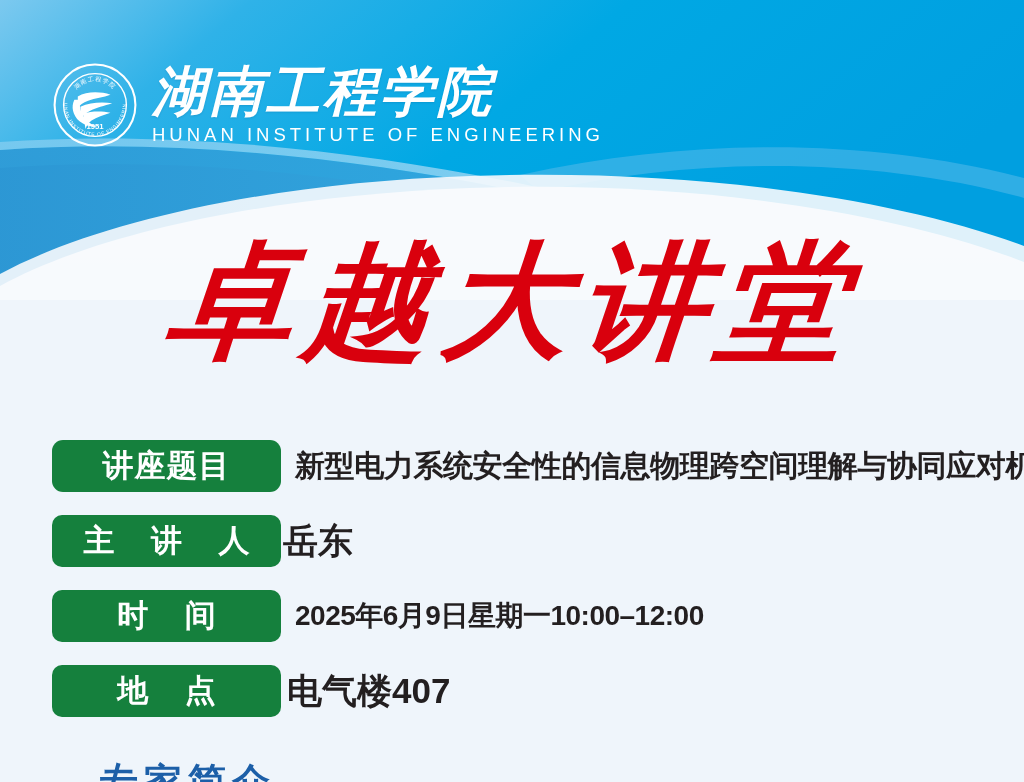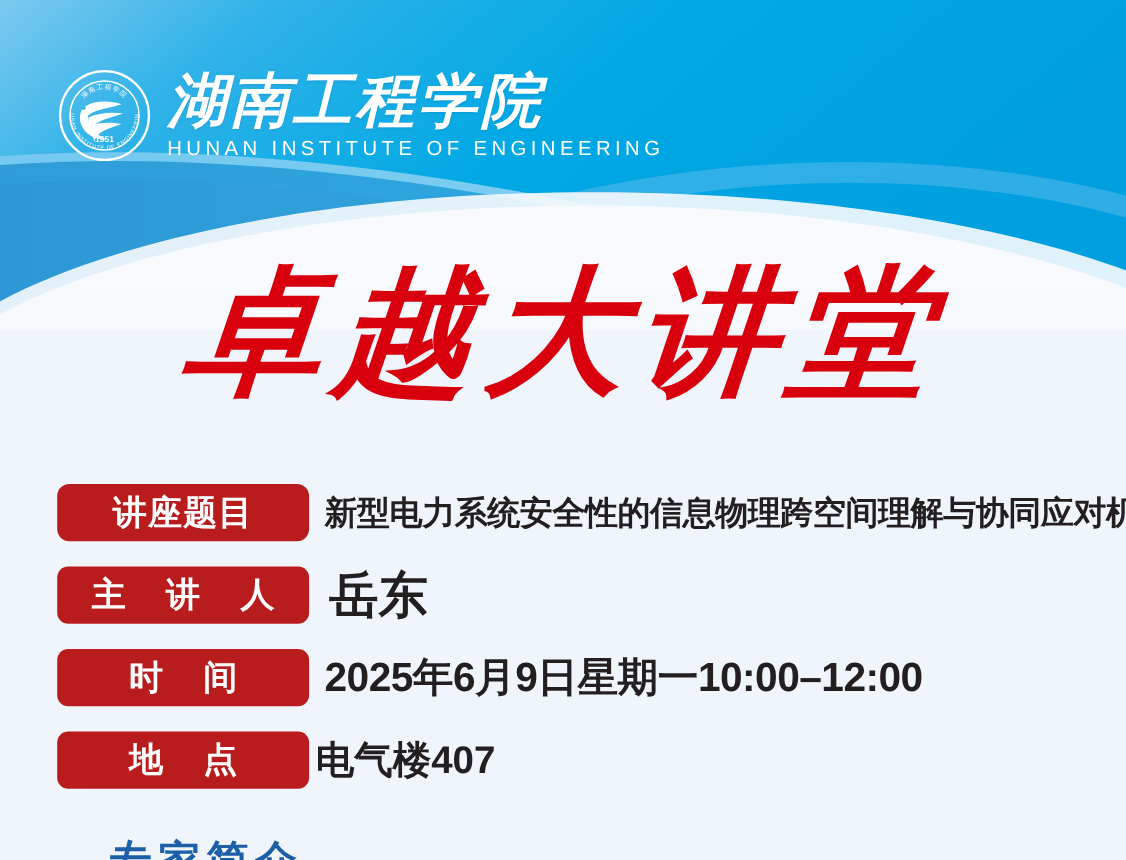--- a/index.html
+++ b/index.html
@@ -110,42 +110,42 @@
   .info-row {
     display: flex;
     align-items: center;
     margin-bottom: 23px;
     height: 52px;
   }
   .info-label {
     flex: 0 0 229px;
     width: 229px;
     height: 52px;
-    background: #b91c1c;
+    background: #15803d;
     border-radius: 11px;
     color: #ffffff;
     font-size: 31px;
     font-weight: 700;
     display: flex;
     align-items: center;
     justify-content: center;
     letter-spacing: 1px;
     box-sizing: border-box;
   }
   .info-label.spaced { letter-spacing: 14px; text-indent: 14px; border-radius: 10px; }
   .info-value {
     margin-left: 14px;
     color: #231f20;
     font-weight: 700;
     white-space: nowrap;
     font-family: "Liberation Sans", "DejaVu Sans", sans-serif;
   }
   .v-topic { font-size: 30px; letter-spacing: -0.4px; }
-  .v-speaker { font-size: 45px; margin-left: 18px; }
-  .v-time { font-size: 37px; letter-spacing: -0.5px; }
+  .v-speaker { font-size: 35px; margin-left: 2px; }
+  .v-time { font-size: 28px; letter-spacing: -0.5px; }
   .v-place { font-size: 35px; margin-left: 6px; }
 
   
   .section-heading {
     position: absolute;
     left: 100px;
     top: 757px;
     font-size: 38px;
     font-weight: 700;
     color: #1c5fa8;

